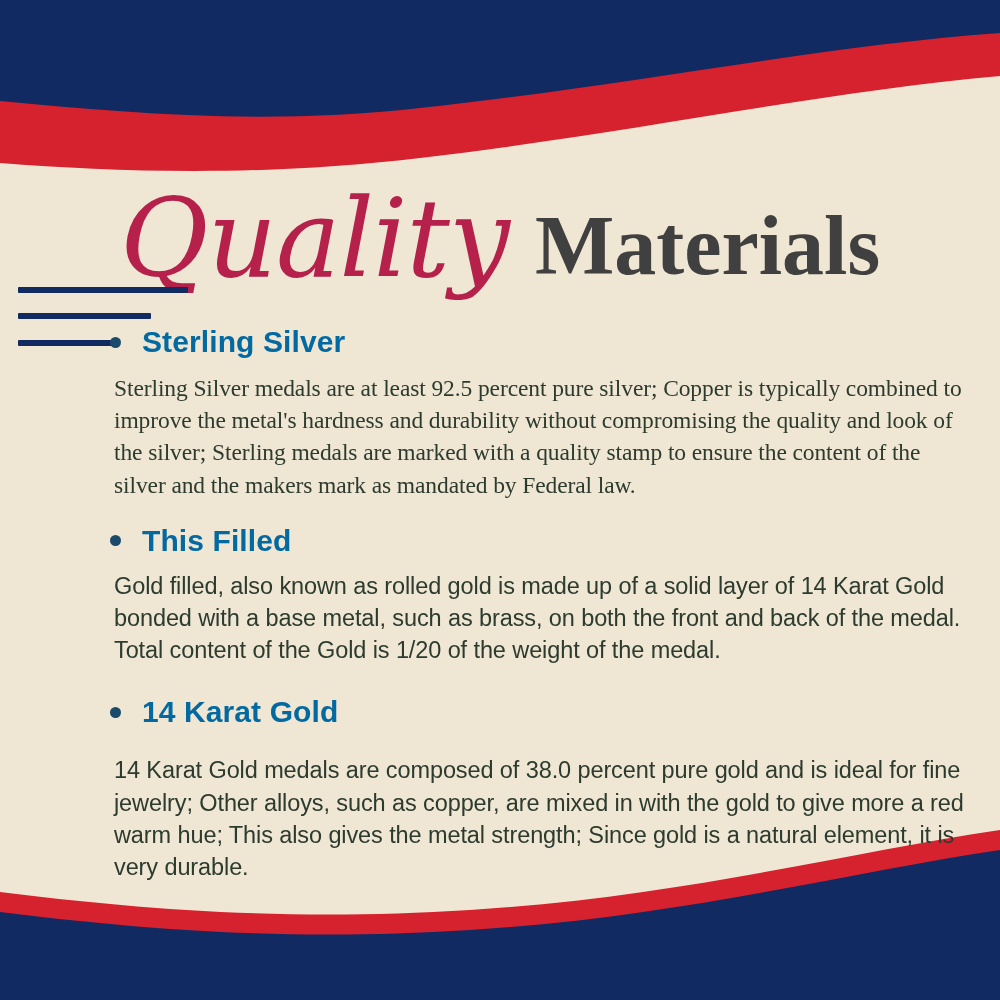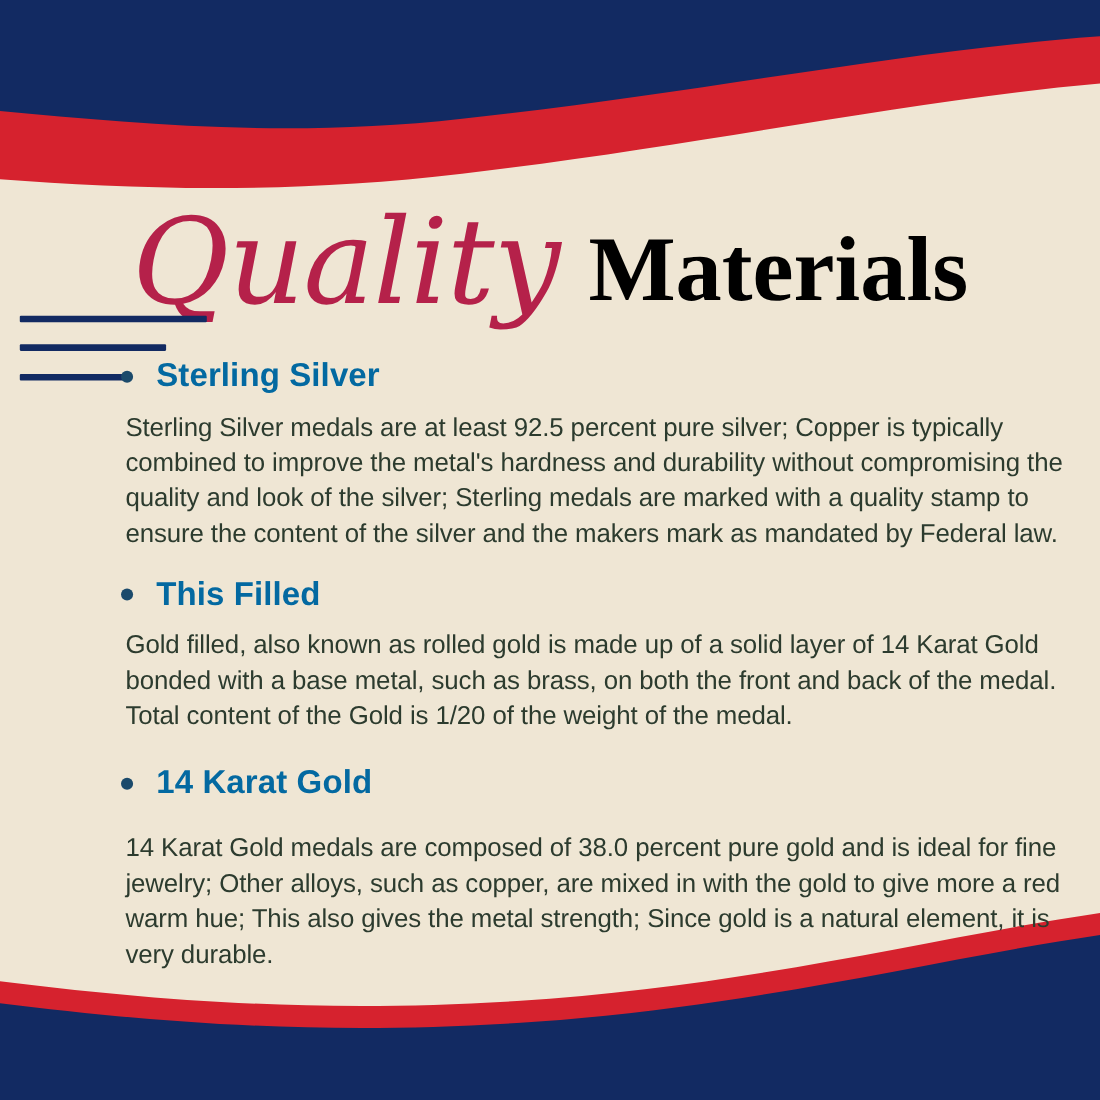--- a/index.html
+++ b/index.html
@@ -57,21 +57,21 @@
     color: #B5214A;
     line-height: 1;
     transform: translateY(2px);
   }
 
   .title-serif {
     font-family: "Liberation Serif", "DejaVu Serif", serif;
     font-weight: 700;
     font-size: 84px;
     letter-spacing: 0px;
-    color: #000000;
+    color: #404040;
     line-height: 1;
     margin-left: 26px;
   }
 
   
   .rules {
     position: absolute;
     left: 18px;
     top: 287px;
     width: 200px;
@@ -123,21 +123,21 @@
     font-family: "Liberation Sans", sans-serif;
     font-weight: 400;
     font-size: 23.5px;
     line-height: 1.37;
     letter-spacing: -0.1px;
     padding-left: 14px;
     max-width: 872px;
   }
 
   .sec-silver .section-heading { margin-bottom: 12px; }
-  .sec-silver .section-body    { margin-bottom: 22px; }
+  .sec-silver .section-body    { margin-bottom: 22px; font-family: Liberation Serif, serif; }
 
   .sec-goldfilled .section-heading { margin-bottom: 11px; }
   .sec-goldfilled .section-body    { margin-bottom: 28px; }
 
   .sec-14k .section-heading { margin-bottom: 24px; }
 </style>
 </head>
 <body>
 
 <div id="poster">

